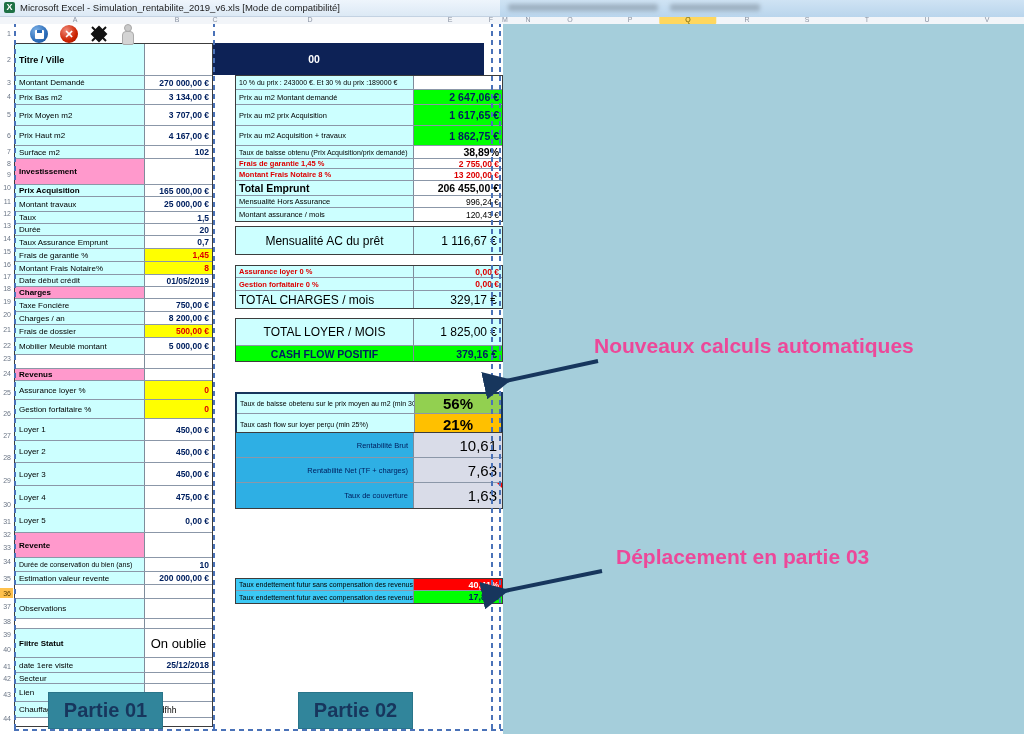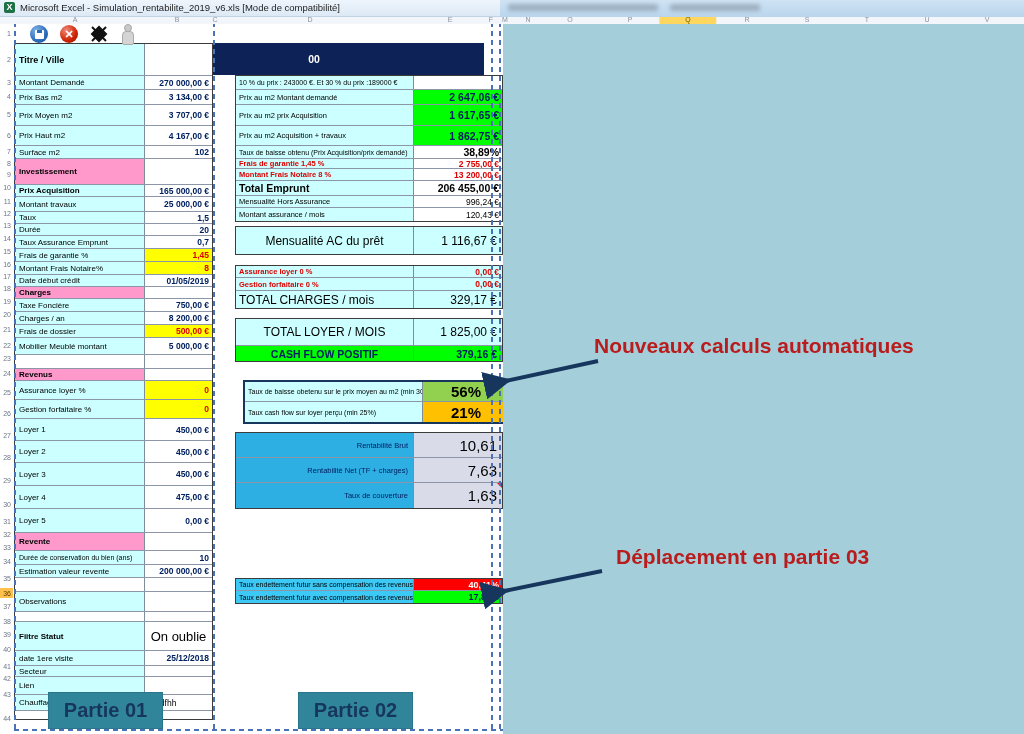--- a/index.html
+++ b/index.html
@@ -91,21 +91,21 @@
   .bgred{background:#ff0000 !important;}
   .bgblue{background:#2eafe4 !important;}
   .bgcyan2{background:#3cc9f5 !important;}
   .bggray{background:#d9dce8 !important;}
   .transparent{background:transparent !important;border-right:none !important;}
   .rgt{justify-content:flex-end !important;padding-right:5px !important;}
   .comment:after{content:"";position:absolute;right:0;top:0;border-left:5px solid transparent;border-top:5px solid #ff0000;}
 
   
   .overlay{position:absolute;left:503px;top:23px;width:521px;height:711px;background:#a5cedb;z-index:20;}
-  .annotation{position:absolute;z-index:22;color:#b91c1c;font-weight:bold;font-size:21px;white-space:nowrap;}
+  .annotation{position:absolute;z-index:22;color:#ec4899;font-weight:bold;font-size:21px;white-space:nowrap;}
   .arrows{position:absolute;left:0;top:0;width:1024px;height:734px;z-index:23;pointer-events:none;}
 
   
   .partie{position:absolute;z-index:15;width:115px;height:37px;background:#31859b;border:1px solid #29758a;
     box-sizing:border-box;display:flex;align-items:center;justify-content:center;
     color:#17365d;font-weight:bold;font-size:20px;}
 </style>
 </head>
 <body>
 
@@ -320,21 +320,21 @@
         <div class="vc navy b">450,00 €</div>
       </div>
       <div class="lrow" style="height: 23px;">
         <div class="lc ">Loyer 4</div>
         <div class="vc navy b">475,00 €</div>
       </div>
       <div class="lrow" style="height: 24px;">
         <div class="lc ">Loyer 5</div>
         <div class="vc navy b">0,00 €</div>
       </div>
-      <div class="lrow" style="height: 18px;">
+      <div class="lrow" style="height: 25px;">
         <div class="lc bgpink b">Revente</div>
         <div class="vc "></div>
       </div>
       <div class="lrow" style="height: 14px;">
         <div class="lc f7">Durée de conservation du bien (ans)</div>
         <div class="vc navy b">10</div>
       </div>
       <div class="lrow" style="height: 13px;">
         <div class="lc ">Estimation valeur revente</div>
         <div class="vc navy b">200 000,00 €</div>
@@ -443,21 +443,21 @@
       <div class="mblock " style="top: 318px;">
         <div class="mrow" style="height: 27px;">
           <div class="ml ctr f12">TOTAL LOYER / MOIS</div>
           <div class="mv bgcyan f12 rgt">1 825,00 €</div>
         </div>
         <div class="mrow" style="height: 15px;">
           <div class="ml bggreen navy b f10 ctr">CASH FLOW POSITIF</div>
           <div class="mv bggreen navy b f10 rgt">379,16 €</div>
         </div>
       </div>
-      <div class="mblock navyb" style="top: 380px; margin-left: 8px;">
+      <div class="mblock navyb" style="top: 392px;">
         <div class="mrow" style="height: 20px;">
           <div class="ml f7">Taux de baisse obetenu sur le prix moyen au m2 (min 30%)</div>
           <div class="mv bgolive b f15 ctr">56%</div>
         </div>
         <div class="mrow" style="height: 20px;">
           <div class="ml f7">Taux cash flow sur loyer perçu (min 25%)</div>
           <div class="mv bgorange b f15 ctr">21%</div>
         </div>
       </div>
       <div class="mblock " style="top: 432px;">

